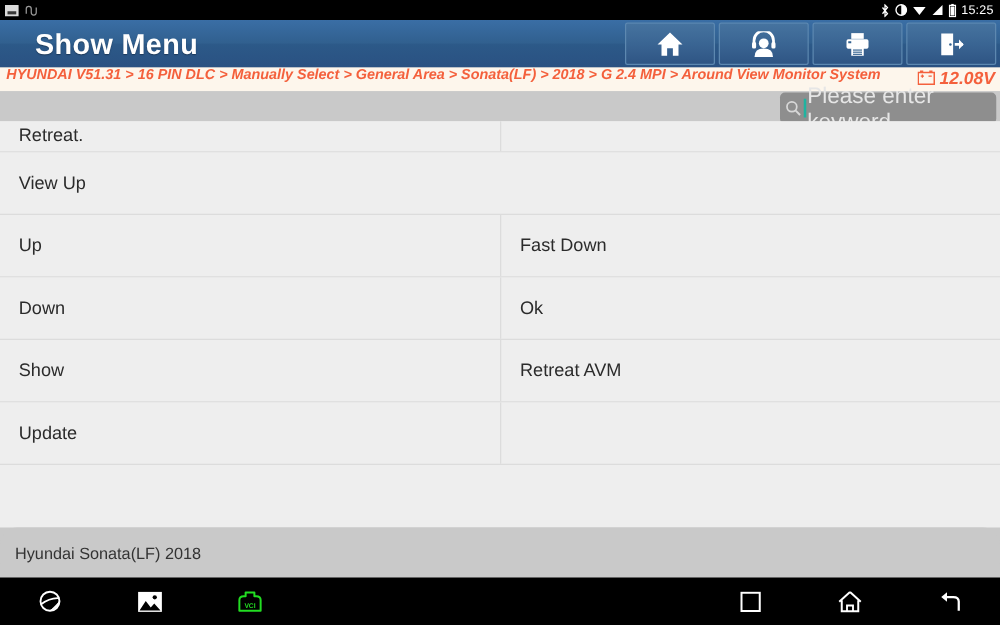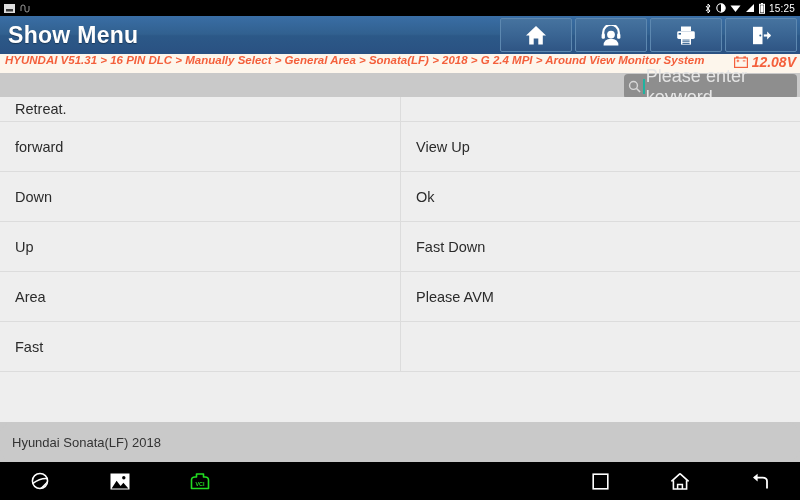--- a/index.html
+++ b/index.html
@@ -23,21 +23,21 @@
   .sb-ico{ display:block; }
 
   
   .titlebar{
     position:absolute; top:16px; left:0; width:800px; height:38px;
     background:linear-gradient(180deg,#3a6ea5 0%,#31608f 48%,#2c5988 52%,#2a5182 100%);
     display:flex; align-items:center;
   }
   .apptitle{
     color:#fff; font-size:23px; font-weight:bold;
-    padding-left:8px; letter-spacing:.3px;
+    padding-left:28px; letter-spacing:.3px;
     text-shadow:0 1px 1px rgba(0,0,0,.35);
   }
   .tb-buttons{ margin-left:auto; display:flex; height:100%; align-items:center; padding-right:3px; }
   .tb-btn{
     width:72px; height:34px; margin-left:3px;
     background:linear-gradient(180deg,#46739f 0%,#3a6593 50%,#2f5584 100%);
     border:1px solid #5d88b0;
     border-radius:2px;
     display:flex; align-items:center; justify-content:center;
     cursor:pointer;
@@ -225,41 +225,40 @@
 
   <div class="tablewrap">
 
     <div class="trow clipped">
       <div class="tcell c1">Retreat.</div>
       <div class="tcell c2"></div>
     </div>
 
 
     <div class="trow">
-      <div class="tcell c1">forward</div>
       <div class="tcell c2">View Up</div>
+    </div>
+
+    <div class="trow">
+      <div class="tcell c1">Up</div>
+      <div class="tcell c2">Fast Down</div>
     </div>
 
     <div class="trow">
       <div class="tcell c1">Down</div>
       <div class="tcell c2">Ok</div>
     </div>
 
     <div class="trow">
-      <div class="tcell c1">Up</div>
-      <div class="tcell c2">Fast Down</div>
-    </div>
-
-    <div class="trow">
-      <div class="tcell c1">Area</div>
-      <div class="tcell c2">Please AVM</div>
-    </div>
-
-    <div class="trow">
-      <div class="tcell c1">Fast</div>
+      <div class="tcell c1">Show</div>
+      <div class="tcell c2">Retreat AVM</div>
+    </div>
+
+    <div class="trow">
+      <div class="tcell c1">Update</div>
       <div class="tcell c2"></div>
     </div>
 
   </div>
 
   <div class="footer">
     <span class="footer-text">Hyundai Sonata(LF) 2018</span>
   </div>
 
   <div class="navbar">

